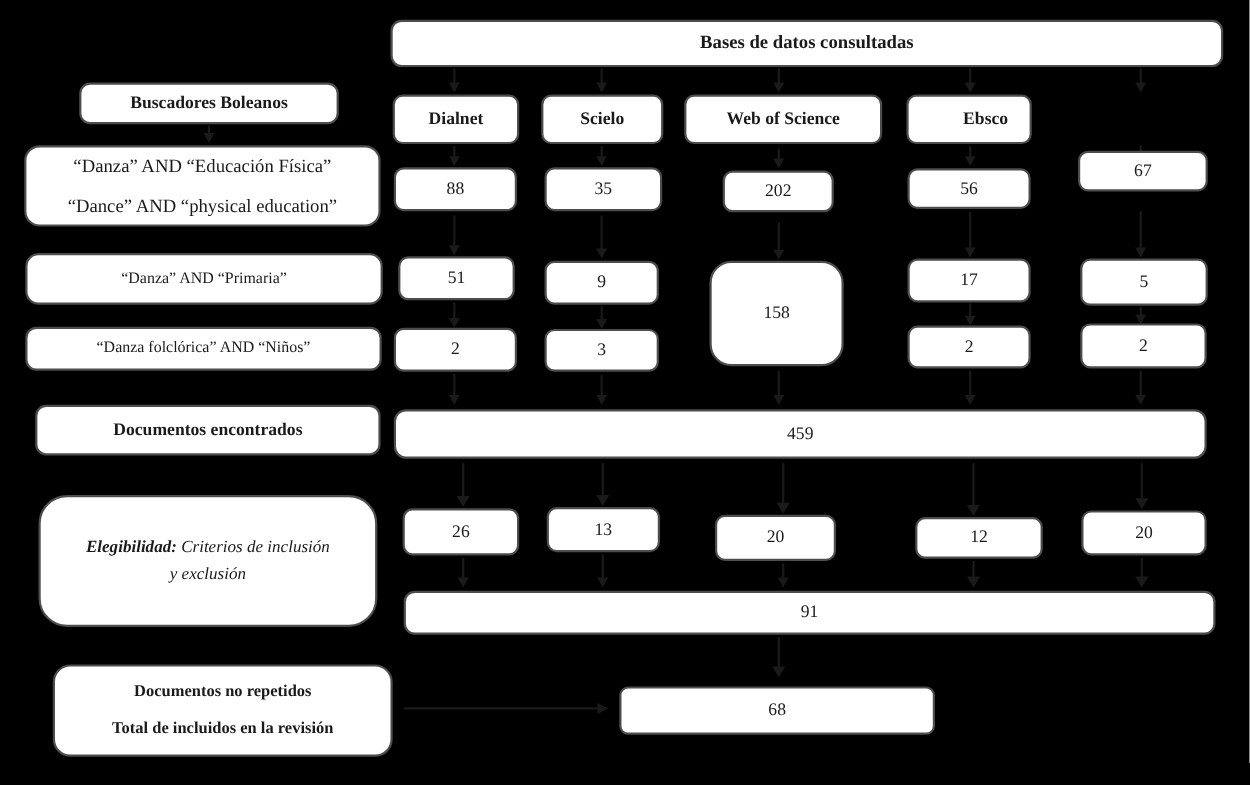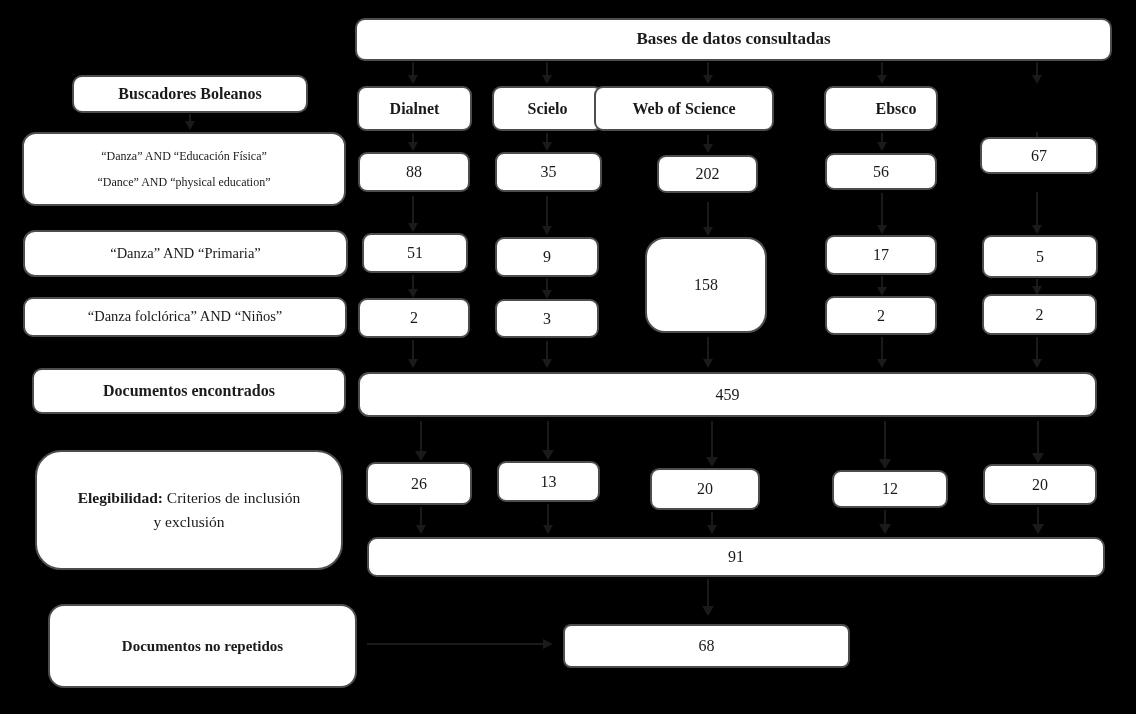--- a/index.html
+++ b/index.html
@@ -40,21 +40,21 @@
   <div class="bx bold" style="left:355px;top:18px;width:757px;height:43px;border-radius:10px;font-size:17px;">Bases de datos consultadas</div>
 
   <div class="av" style="left:412px;top:62px;height:14px;"></div>
   <div class="av" style="left:546px;top:62px;height:14px;"></div>
   <div class="av" style="left:707px;top:62px;height:14px;"></div>
   <div class="av" style="left:881px;top:62px;height:14px;"></div>
   <div class="av" style="left:1036px;top:62px;height:14px;"></div>
 
   <div class="bx bold" style="left:357px;top:86px;width:115px;height:45px;">Dialnet</div>
   <div class="bx bold" style="left:492px;top:86px;width:111px;height:45px;">Scielo</div>
-  <div class="bx bold" style="left:594px;top:86px;width:180px;height:45px;">Web of Science</div>
+  <div class="bx bold" style="left:622px;top:86px;width:180px;height:45px;">Web of Science</div>
   <div class="bx bold" style="left:824px;top:86px;width:114px;height:45px;padding-left:30px;">Ebsco</div>
 
   <div class="av" style="left:412px;top:133px;height:10px;"></div>
   <div class="av" style="left:546px;top:133px;height:10px;"></div>
   <div class="av" style="left:707px;top:135px;height:10px;"></div>
   <div class="av" style="left:881px;top:133px;height:10px;"></div>
   <div class="av" style="left:1036px;top:132px;height:10px;"></div>
 
   <div class="bx" style="left:358px;top:152px;width:112px;height:40px;">88</div>
   <div class="bx" style="left:495px;top:152px;width:107px;height:40px;">35</div>
@@ -113,38 +113,39 @@
   <div class="bx" style="left:367px;top:537px;width:738px;height:40px;border-radius:10px;">91</div>
 
   <div class="av big" style="left:707px;top:579px;height:28px;"></div>
 
   <div class="bx" style="left:563px;top:624px;width:287px;height:44px;border-radius:8px;">68</div>
 
   <div class="bx bold" style="left:72px;top:75px;width:236px;height:38px;border-radius:10px;">Buscadores Boleanos</div>
 
   <div class="av" style="left:189px;top:114px;height:8px;"></div>
 
-  <div class="bx two-line" style="left:22px;top:132px;width:324px;height:74px;border-radius:14px;font-size:12px;line-height:2.2;">
+  <div class="bx two-line" style="left:22px;top:132px;width:324px;height:74px;border-radius:14px;font-size:17px;line-height:2.2;">
     <div>“Danza” AND “Educación Física”</div>
     <div>“Dance” AND “physical education”</div>
   </div>
 
   <div class="bx" style="left:23px;top:230px;width:325px;height:47px;border-radius:12px;font-size:14.5px;">“Danza” AND “Primaria”</div>
 
   <div class="bx" style="left:23px;top:297px;width:324px;height:40px;border-radius:10px;font-size:14.5px;">“Danza folclórica” AND “Niños”</div>
 
   <div class="bx bold" style="left:32px;top:368px;width:314px;height:46px;border-radius:10px;">Documentos encontrados</div>
 
-  <div class="bx" style="left:35px;top:450px;width:308px;height:120px;border-radius:26px;font-size:15.5px;padding:0 38px;">
+  <div class="bx" style="left:35px;top:450px;width:308px;height:120px;border-radius:26px;font-size:15.5px;padding:0 38px;font-style:italic;">
     <div style="line-height:1.55;">
       <b>Elegibilidad:</b>
       <span> </span>
       <span>Criterios de inclusión y exclusión</span>
     </div>
   </div>
 
   <div class="bx bold two-line" style="left:48px;top:604px;width:309px;height:84px;border-radius:16px;font-size:15px;line-height:2.2;">
     <div>Documentos no repetidos</div>
+    <div>Total de incluidos en la revisión</div>
   </div>
 
   <div class="ah" style="left:367px;top:643px;width:177px;"></div>
 
 </div>
 
 </body></html>

